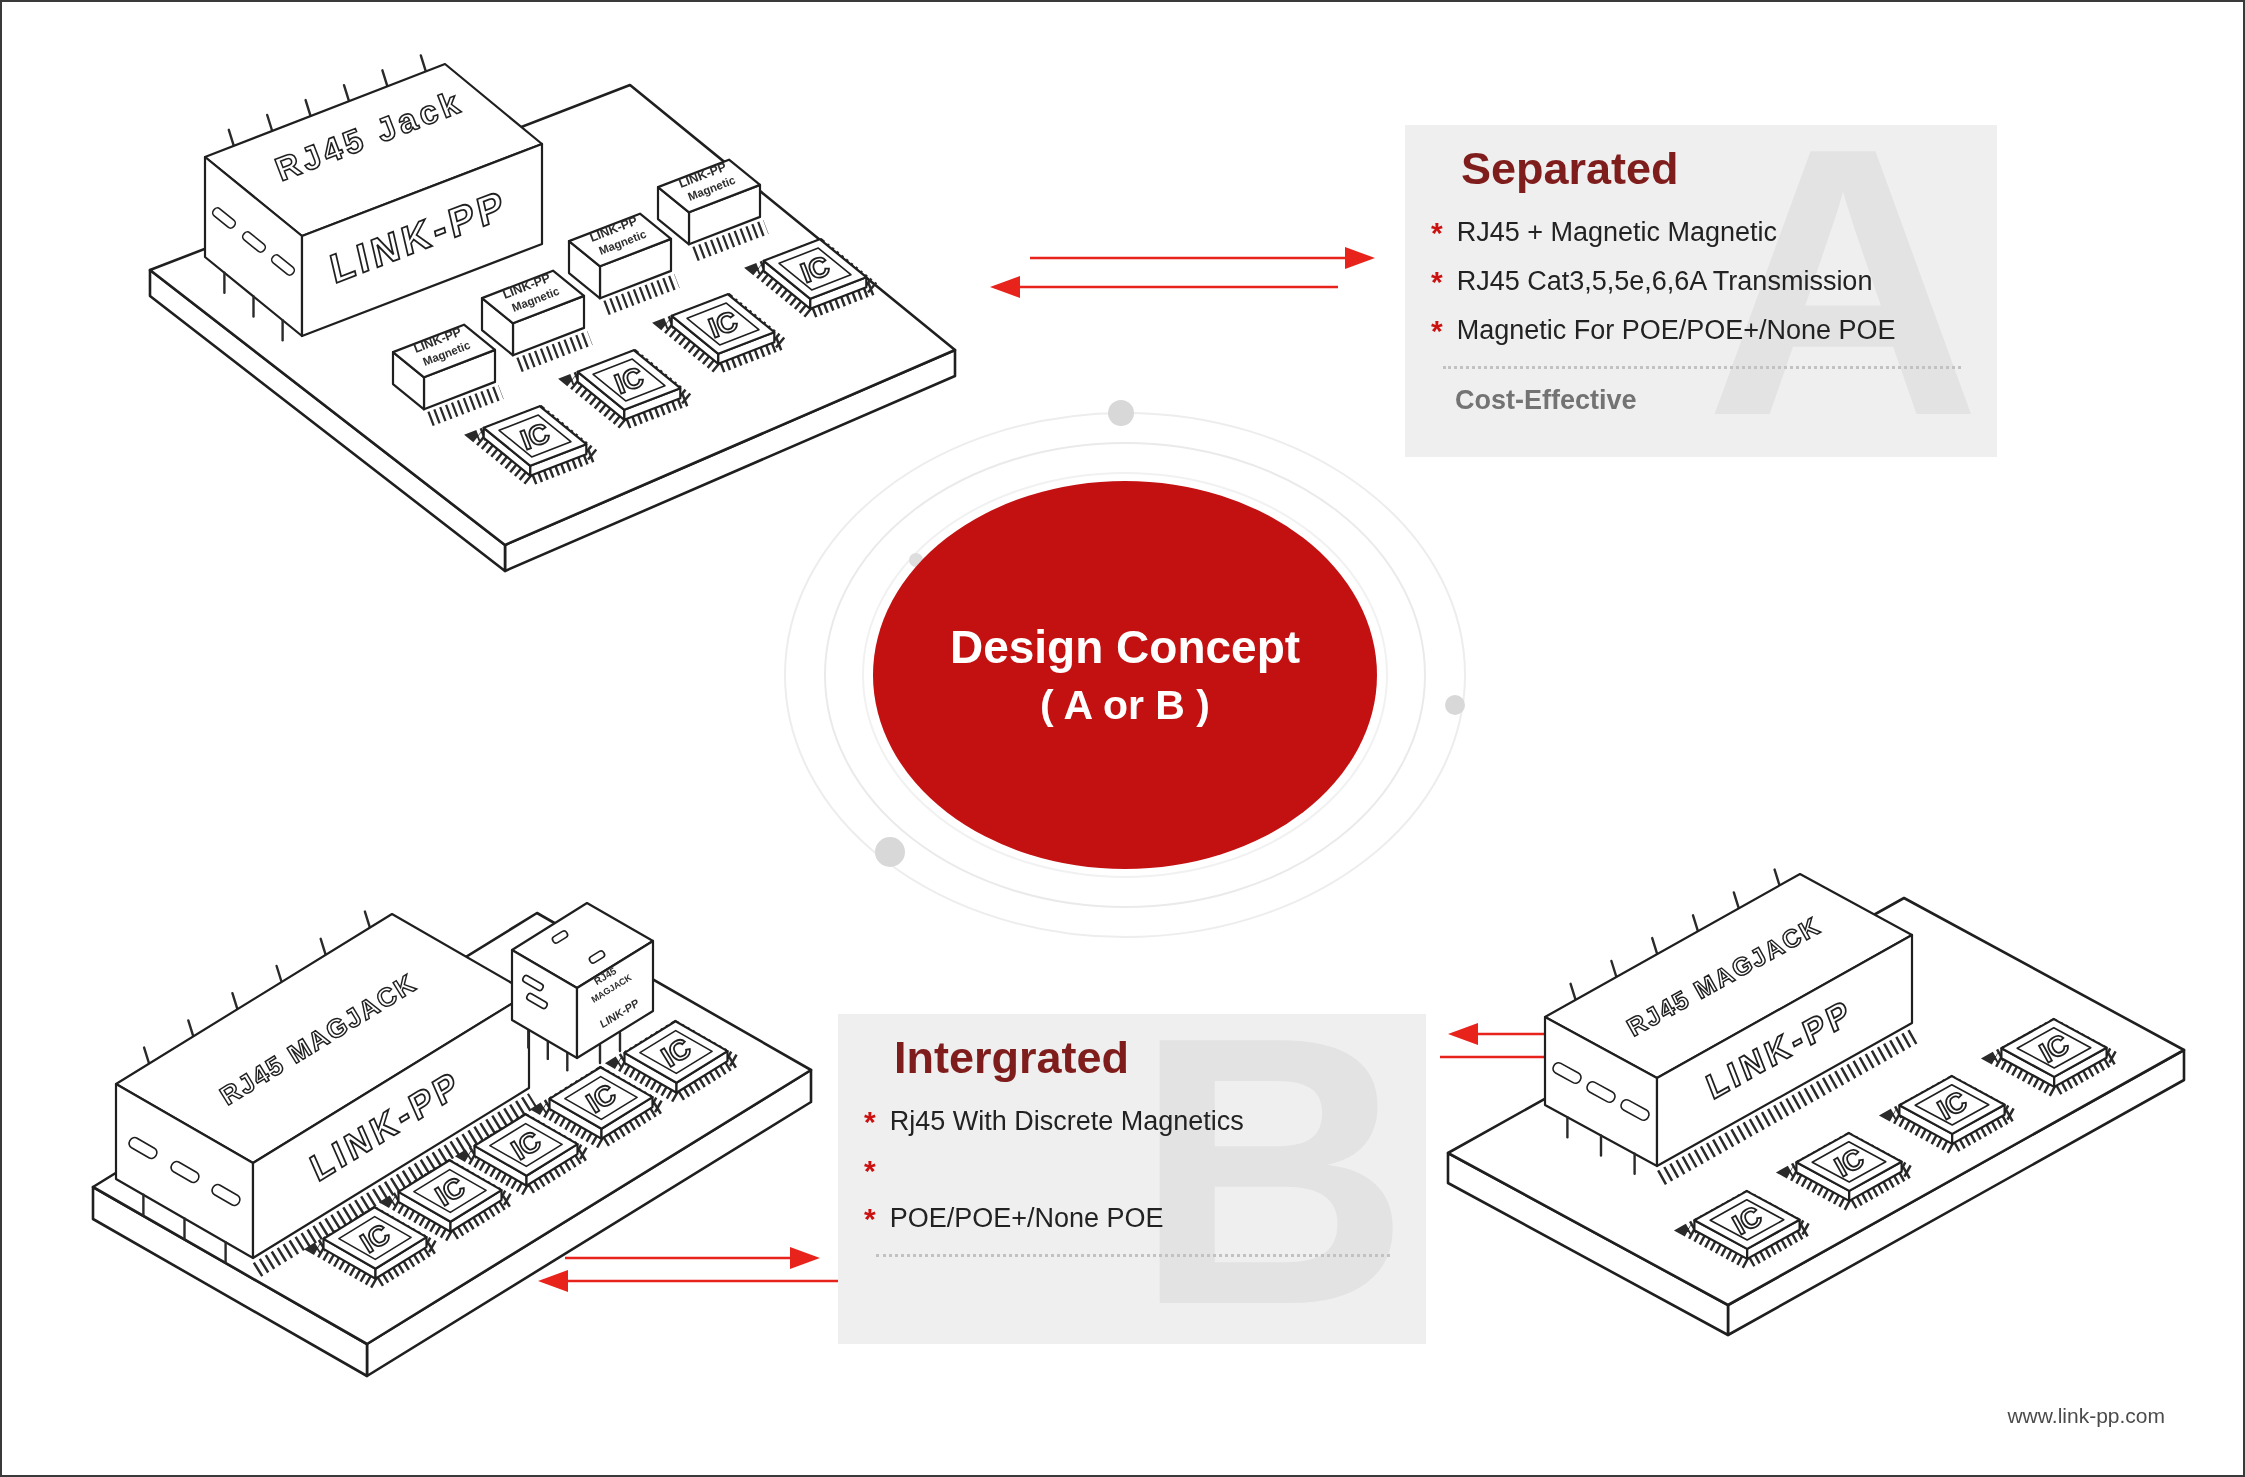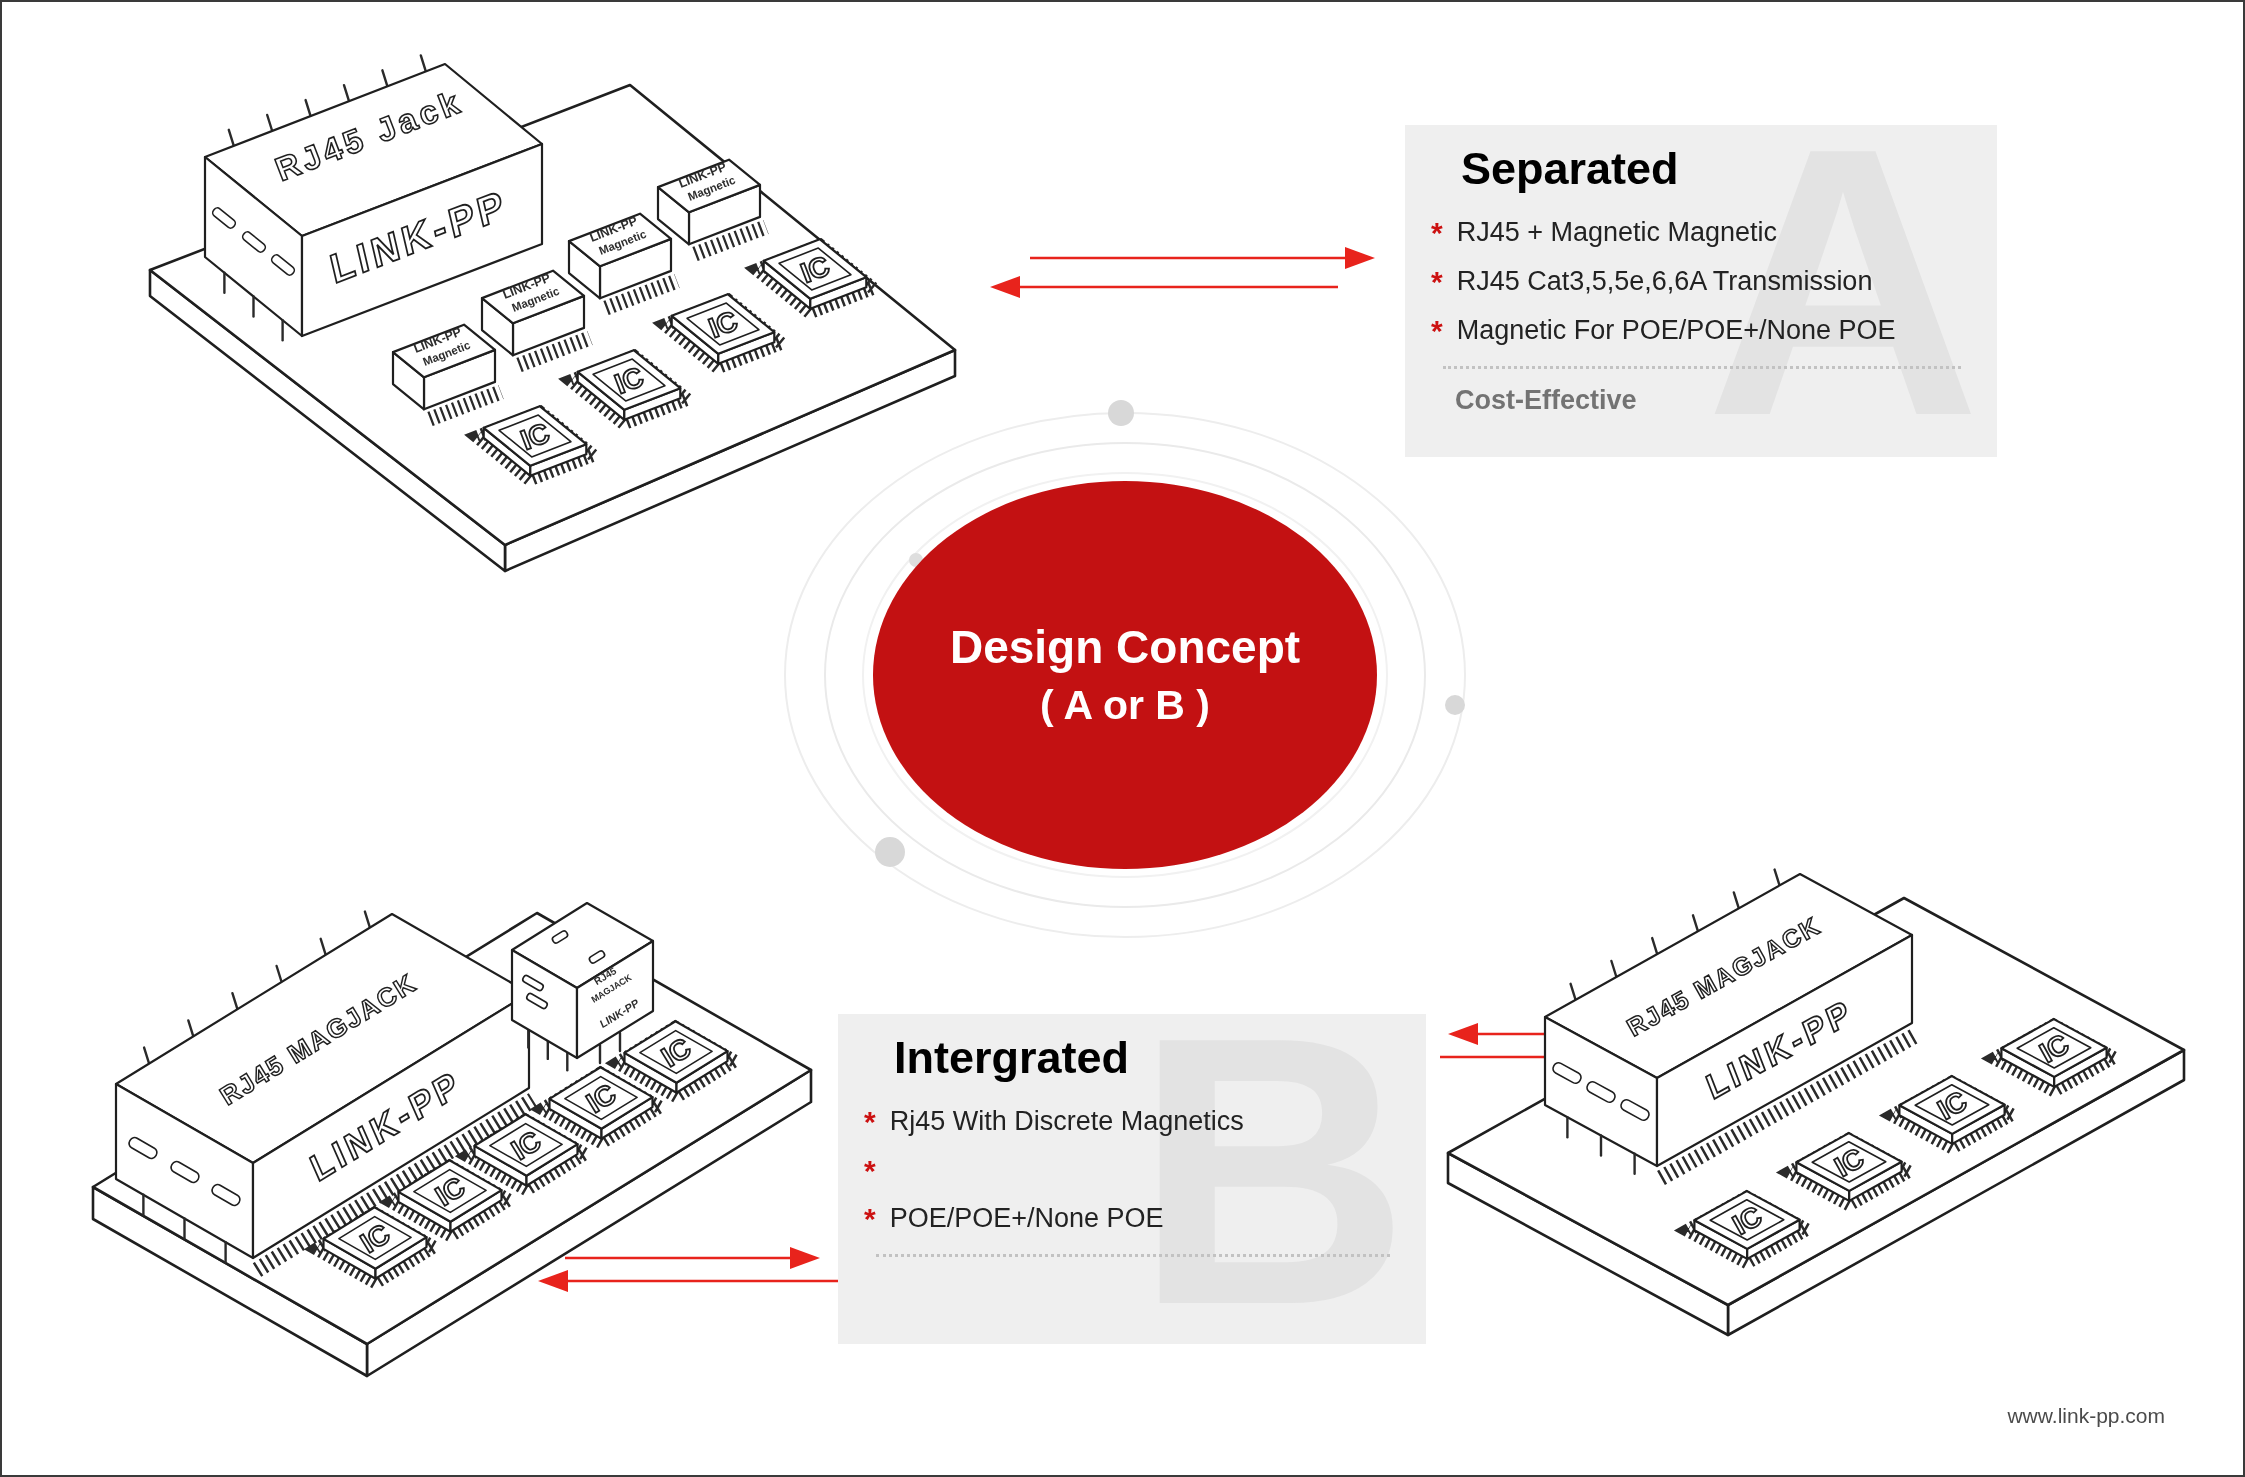--- a/index.html
+++ b/index.html
@@ -15,21 +15,21 @@
   .inner{fill:none;stroke:#1f1f1f;stroke-width:1.6;stroke-linejoin:round;}
   .comb{fill:none;stroke:#2a2a2a;}
   .pin{stroke:#2a2a2a;stroke-width:2.4;stroke-linecap:round;fill:none;}
   .slot{fill:#ffffff;stroke:#1f1f1f;stroke-width:1.6;}
   .engrave{fill:#ffffff;stroke:#1f1f1f;font-weight:bold;}
   .tinytxt{fill:#2e2e2e;font-weight:bold;stroke:none;}
   
   .panel{position:absolute;background:#efefef;overflow:hidden;z-index:2;}
   .panel .watermark{position:absolute;right:16px;top:-34px;font-size:382px;line-height:1;font-weight:bold;color:#e3e3e3;z-index:0;}
   .panel .content{position:relative;z-index:1;}
-  .panel h2{margin:18px 0 0 56px;font-size:45px;font-weight:bold;color:#000000;}
+  .panel h2{margin:18px 0 0 56px;font-size:45px;font-weight:bold;color:#7f1d1d;}
   .panel ul{list-style:none;margin:12px 0 0 0;padding:0 0 0 26px;}
   .panel li{display:flex;align-items:baseline;font-size:27px;color:#222222;line-height:48px;}
   .panel li .star{color:#cc1111;font-weight:bold;font-size:30px;margin-right:14px;position:relative;top:2px;}
   .panel .dotted{margin:12px 36px 0 38px;border-top:3px dotted #c2c2c2;height:0;}
   .panel .pfooter{margin:16px 0 0 50px;font-size:27px;font-weight:bold;color:#737373;}
   #panel-a{left:1405px;top:125px;width:592px;height:332px;}
   #panel-b{left:838px;top:1014px;width:588px;height:330px;}
   .website{position:absolute;right:80px;top:1404px;font-size:21px;color:#4b4b4b;z-index:2;}
 </style>
 </head>

